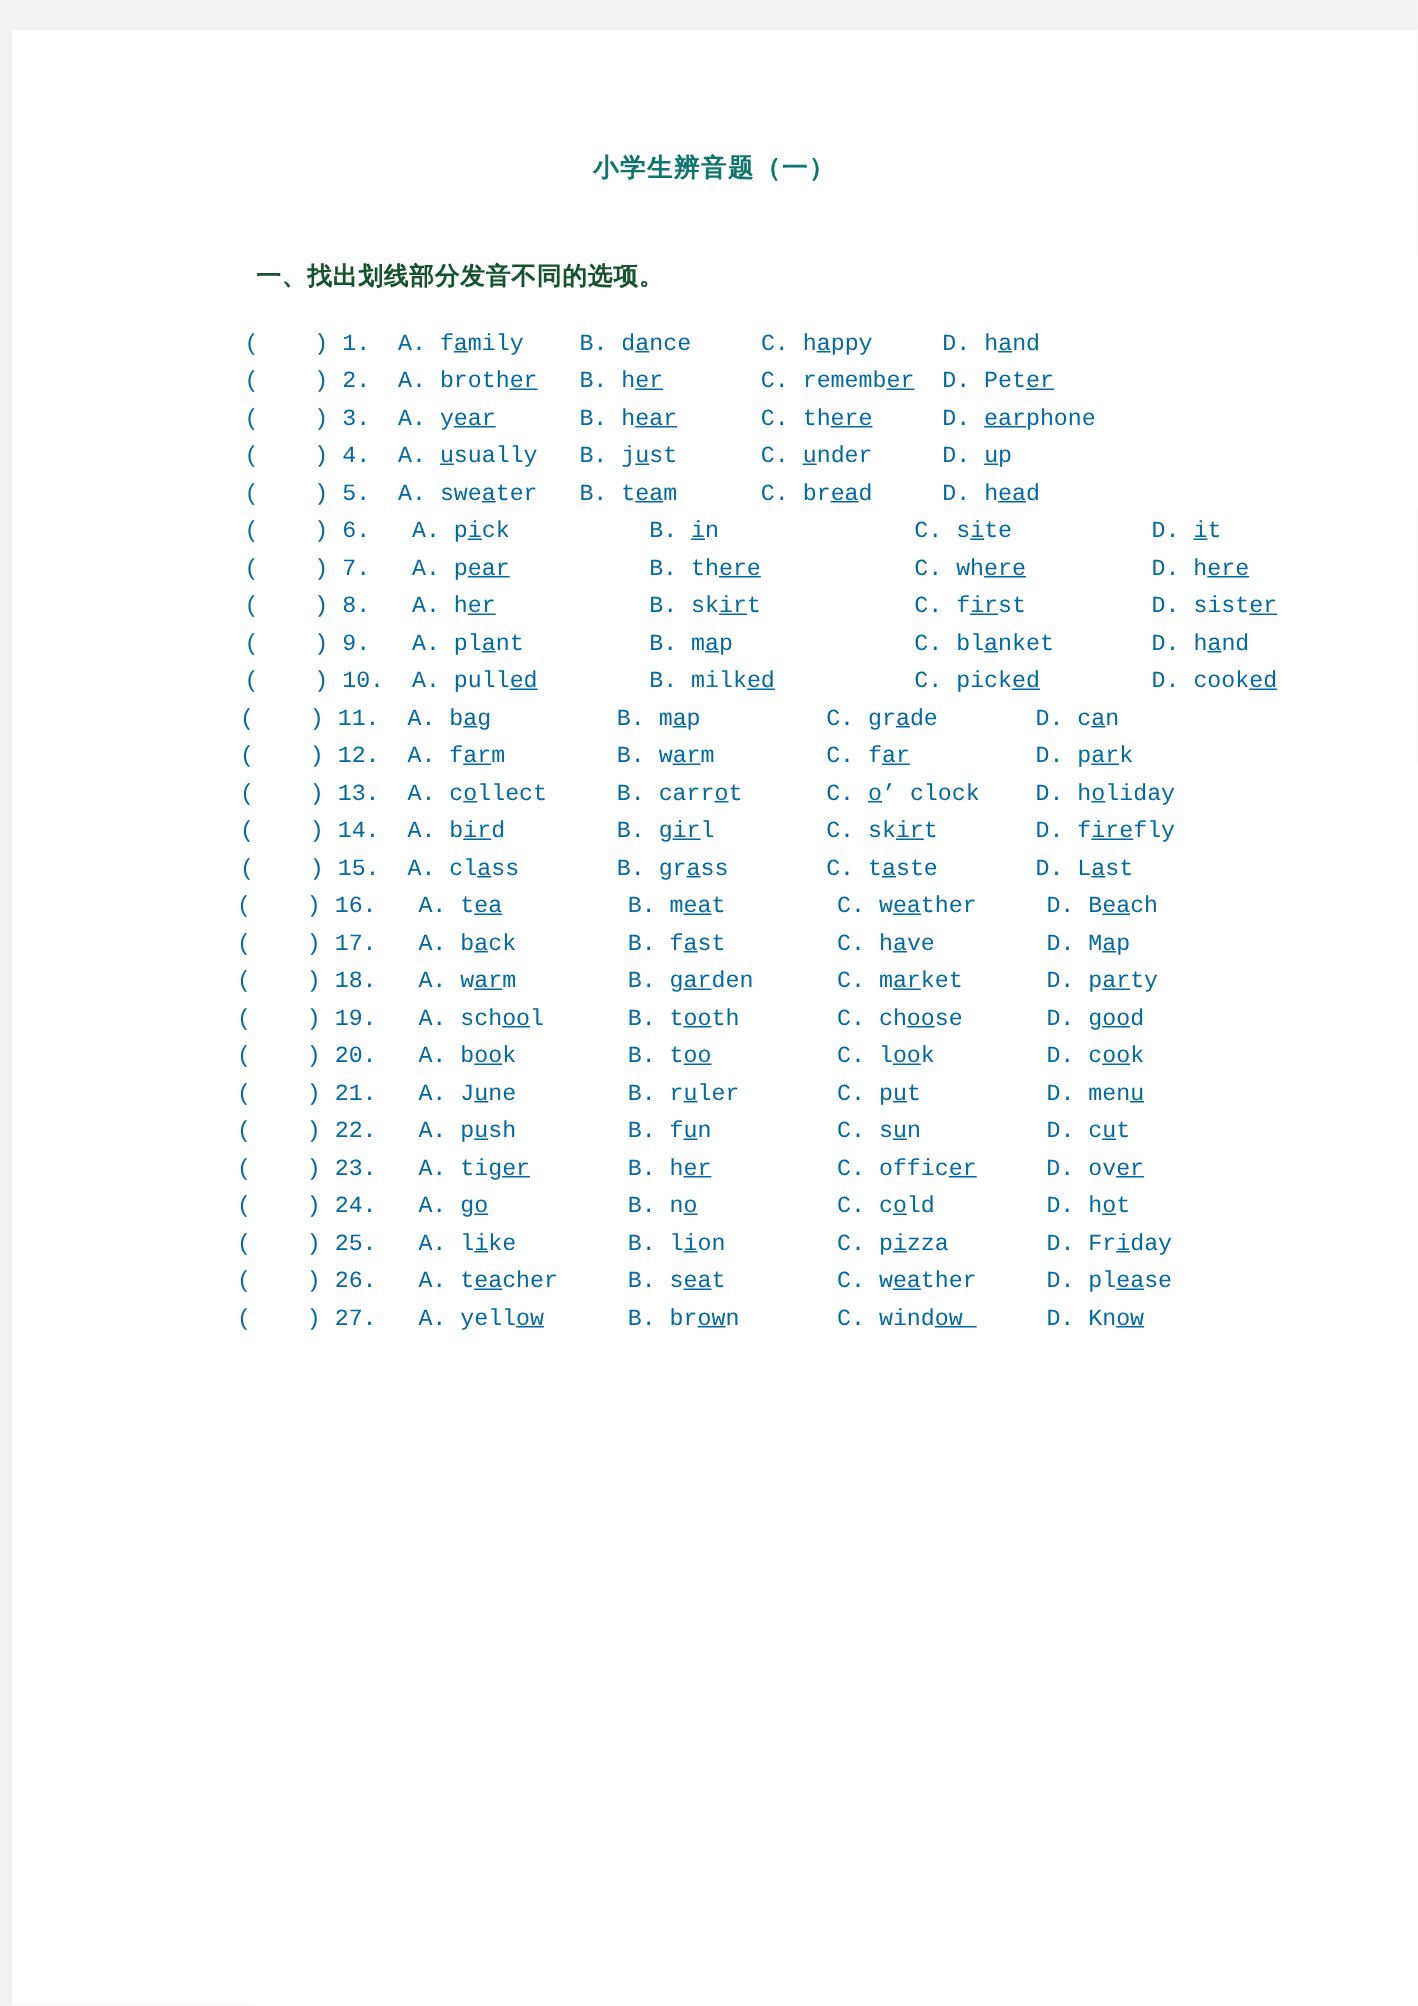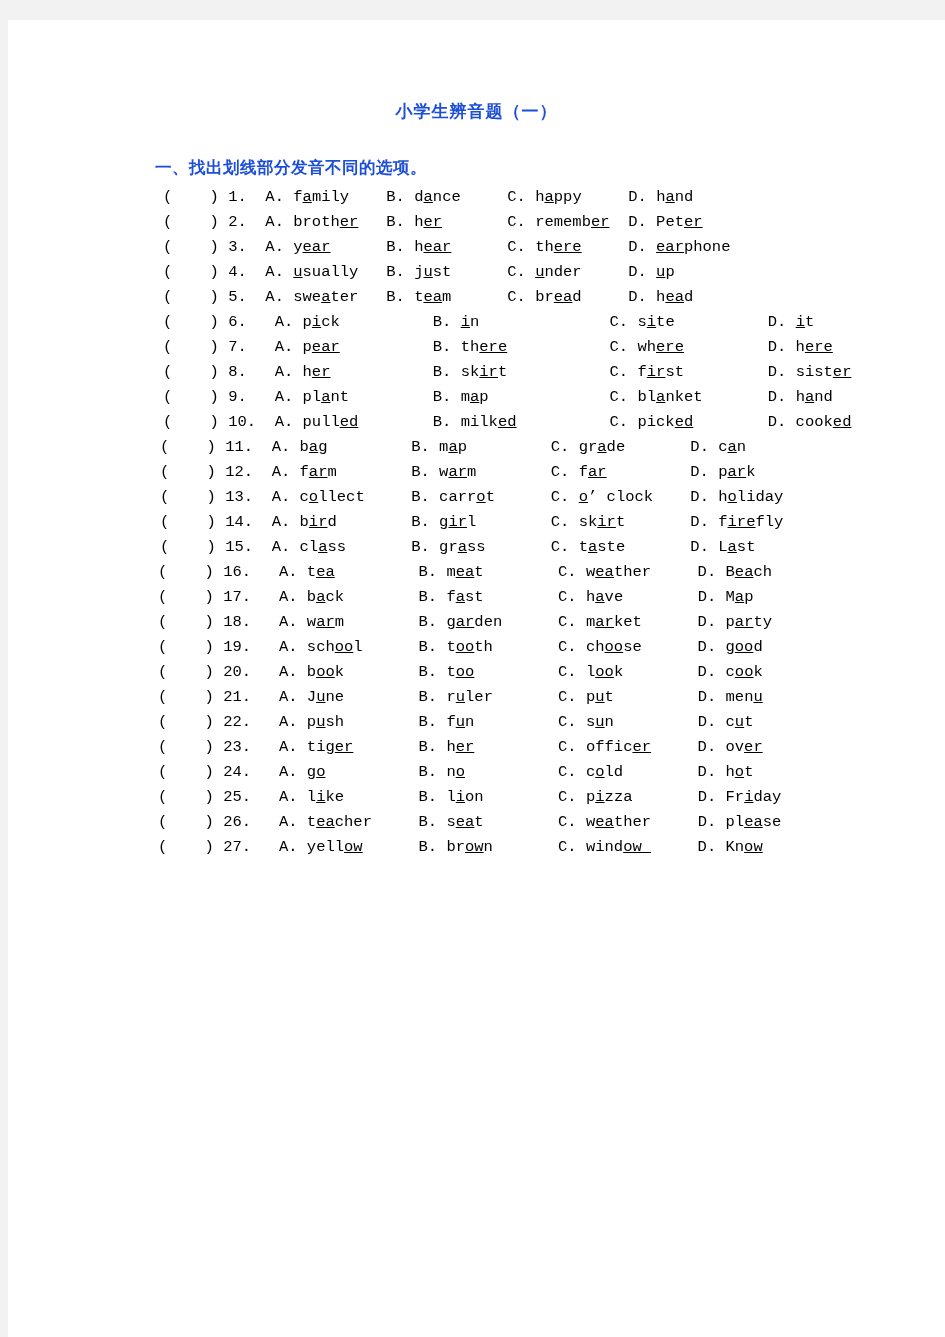--- a/index.html
+++ b/index.html
@@ -19,47 +19,47 @@
     top: 20px;
     width: 937px;
     height: 1317px;
     background: #ffffff;
     overflow: hidden;
   }
   .doc-title {
     font-family: "DejaVu Sans", "Liberation Sans", sans-serif;
     font-weight: bold;
     font-size: 17px;
-    color: #1d4ed8;
+    color: #0f766e;
     text-align: center;
     margin: 0;
     padding-top: 80px;
     letter-spacing: 1px;
   }
   .section-heading {
     font-family: "DejaVu Sans", "Liberation Sans", sans-serif;
     font-size: 16.5px;
-    color: #1d4ed8;
-    margin: 0;
+    color: #14532d;
+    margin: 16px;
     padding-left: 147px;
     letter-spacing: 0.5px;
   }
   #section-one-heading { padding-top: 34px; }
   #section-two-heading { padding-top: 3px; }
 
   .q-list {
     list-style: none;
     margin: 0;
     padding: 6px 0 0 0;
   }
   .q-row {
     font-family: "Liberation Mono", "DejaVu Sans Mono", monospace;
     font-size: 15.5px;
     line-height: 25px;
-    color: #000000;
+    color: #0369a1;
     white-space: pre;
     padding-left: 155px;
   }
   .q-row .blank-paren { letter-spacing: 0px; }
   u { text-decoration: underline; text-underline-offset: 1px; }
 
   .q-seg { display: inline; }
 </style>
 </head>
 <body>

